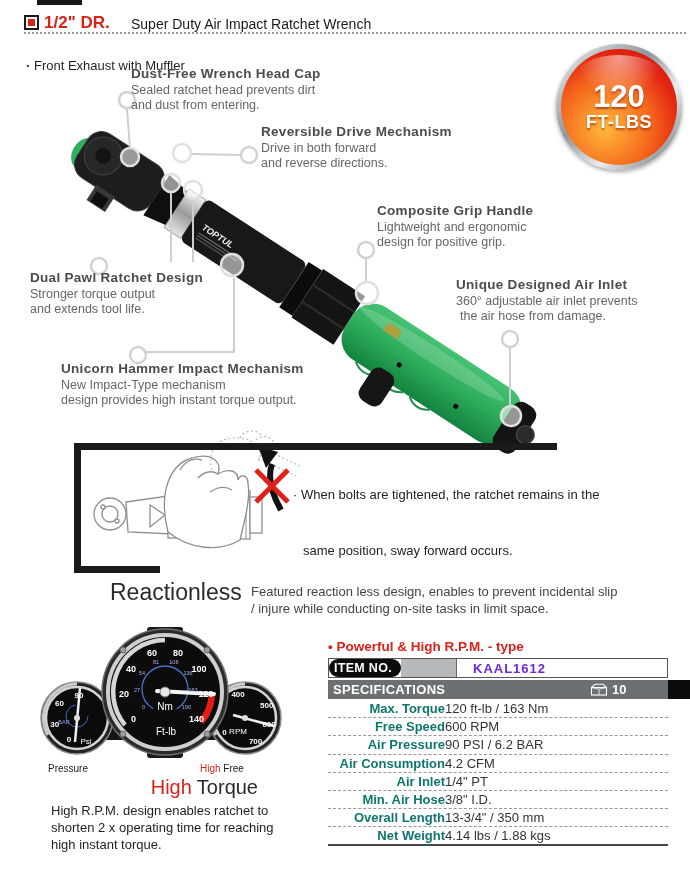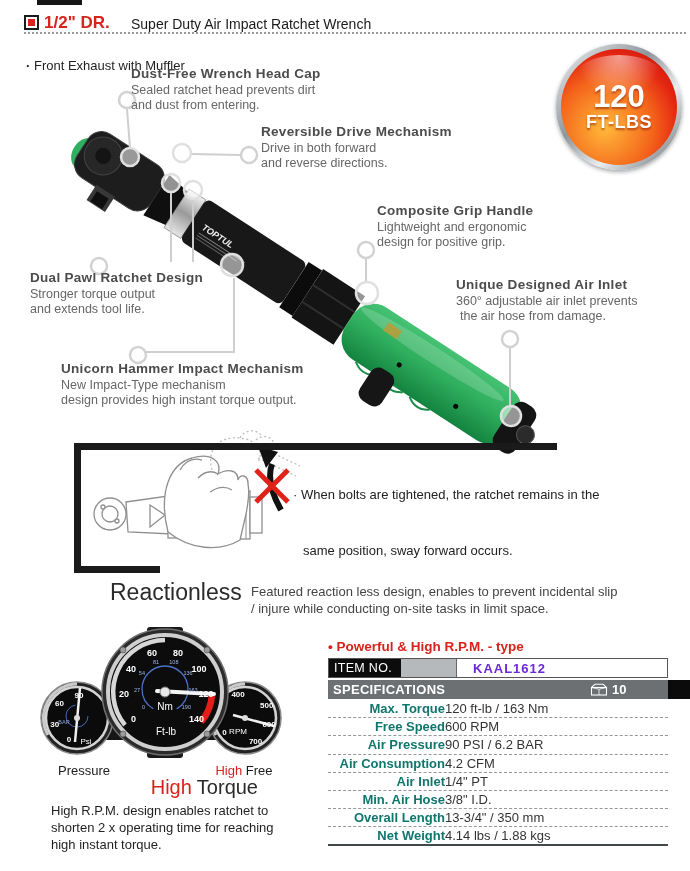--- a/index.html
+++ b/index.html
@@ -30,31 +30,31 @@
   .callout-title{font-size:13.5px;font-weight:bold;color:#4c4c4c;letter-spacing:.3px;margin-bottom:2px;}
   .callout-line{font-size:12.5px;color:#666;line-height:15px;}
   
   .frame{position:absolute;background:#1a1a1a;}
   .caution-note{position:absolute;left:293px;top:486px;font-size:13px;color:#222;line-height:18px;}
   .caution-note .l1::before{content:"· ";}
   .caution-note .l2{margin-left:10px;margin-top:38px;}
   .reactionless-label{position:absolute;left:110px;top:579px;font-size:23px;color:#2b2b2b;}
   .reactionless-desc{position:absolute;left:251px;top:584px;font-size:13px;color:#444;line-height:16.5px;}
   
-  .gauge-caption{position:absolute;font-size:13px;color:#1c1c1c;text-align:center;}
+  .gauge-caption{position:absolute;font-size:10px;color:#1c1c1c;}
   .red{color:#d8231b;}
   .torque-caption{position:absolute;left:108px;top:776px;width:150px;text-align:right;font-size:20px;color:#2a2a2a;}
   .torque-caption .red{margin-right:5px;}
   .gauge-paragraph{position:absolute;left:51px;top:802px;font-size:13px;color:#1f1f1f;line-height:17px;}
   
   .spec-table{position:absolute;left:328px;top:639px;width:340px;}
   .spec-heading{font-size:13.5px;font-weight:bold;color:#d8231b;height:18px;}
   .spec-heading::before{content:"• ";}
   .item-row{display:flex;height:20px;margin-top:1px;border:1px solid #555;box-sizing:border-box;}
-  .item-label{width:67px;background:#0c0c0c;color:#fff;font-size:12.5px;font-weight:normal;display:flex;align-items:center;padding-left:5px;letter-spacing:.3px;}
+  .item-label{width:67px;background:#0c0c0c;color:#fff;font-size:12.5px;font-weight:bold;display:flex;align-items:center;padding-left:5px;letter-spacing:.3px;border-radius:9px;}
   .item-gap{width:55px;background:#b5b9bb;border-right:1px solid #666;}
   .item-value{flex:1;background:#fff;display:flex;align-items:center;padding-left:16px;font-size:13px;font-weight:600;color:#6d28d9;letter-spacing:1px;}
   .spec-bar{position:relative;height:19px;margin-top:2px;background:#6d7072;display:flex;align-items:center;}
   .spec-bar-label{color:#fff;font-size:13px;font-weight:bold;padding-left:5px;letter-spacing:.3px;}
   .carton{position:absolute;left:262px;top:3px;}
   .pack-qty{position:absolute;left:284px;top:2px;color:#fff;font-size:13px;font-weight:bold;}
   .spec-bar-block{position:absolute;right:-43px;top:0;width:43px;height:19px;background:#0b0b0b;}
   .spec-rows{margin-top:1px;}
   .spec-row{height:18.2px;display:flex;align-items:center;border-bottom:1px dashed #95989a;padding-left:4px;box-sizing:border-box;}
   .spec-row:last-child{border-bottom:2px solid #43484a;}

